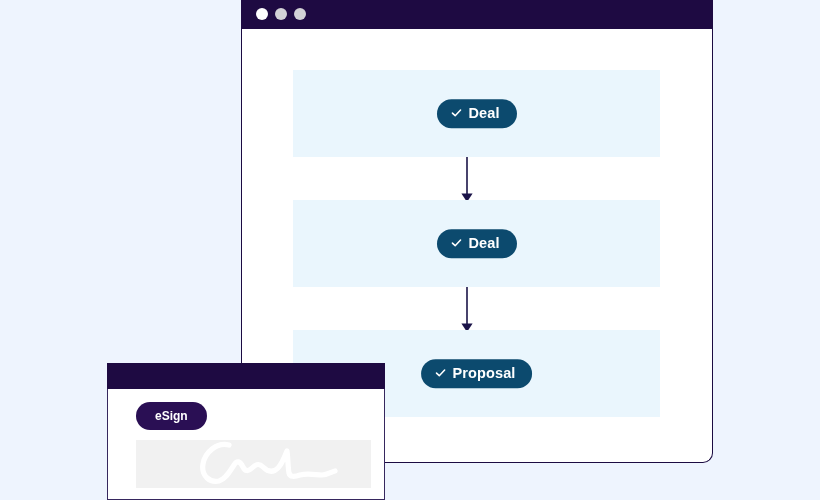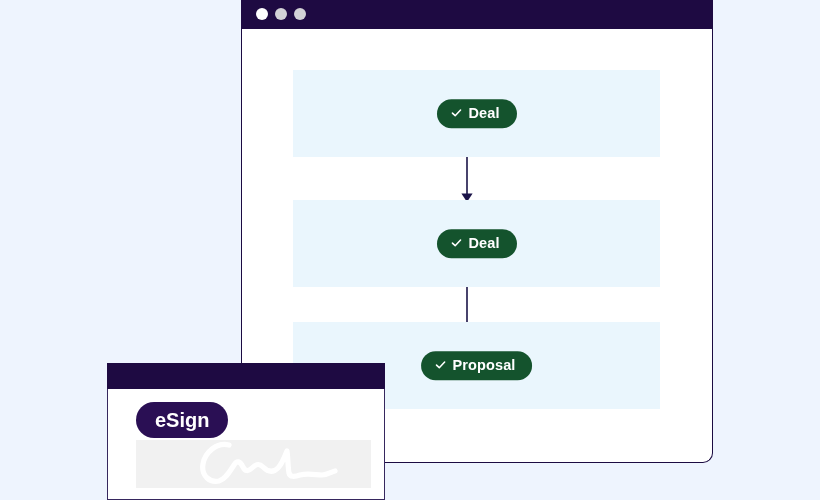--- a/index.html
+++ b/index.html
@@ -72,28 +72,28 @@
   }
   .flow-row {
     position: absolute;
     left: 52px;
     width: 367px;
     height: 87px;
     background: #eaf6fd;
   }
   .row-1 { top: 41px; }
   .row-2 { top: 171px; }
-  .row-3 { top: 293px; }
+  .row-3 { top: 301px; }
 
   .pill {
     position: absolute;
     top: 50%;
     left: 50%;
     transform: translate(-50%, -50%);
-    background: #14532d;
+    background: #0c4a6e;
     color: #ffffff;
     border-radius: 999px;
     padding: 7px 17px 8px 13px;
     font-size: 14.5px;
     font-weight: bold;
     letter-spacing: 0.1px;
     display: flex;
     align-items: center;
     gap: 6px;
     white-space: nowrap;
@@ -141,21 +141,21 @@
     box-sizing: border-box;
   }
   .esign-pill {
     position: absolute;
     left: 28px;
     top: 39px;
     background: #2a0f54;
     color: #ffffff;
     border-radius: 999px;
     padding: 8px 19px;
-    font-size: 20px;
+    font-size: 12px;
     font-weight: bold;
     line-height: 1;
     border: none;
     cursor: pointer;
     font-family: "Liberation Sans", sans-serif;
   }
   .sign-box {
     position: absolute;
     left: 28px;
     top: 77px;

